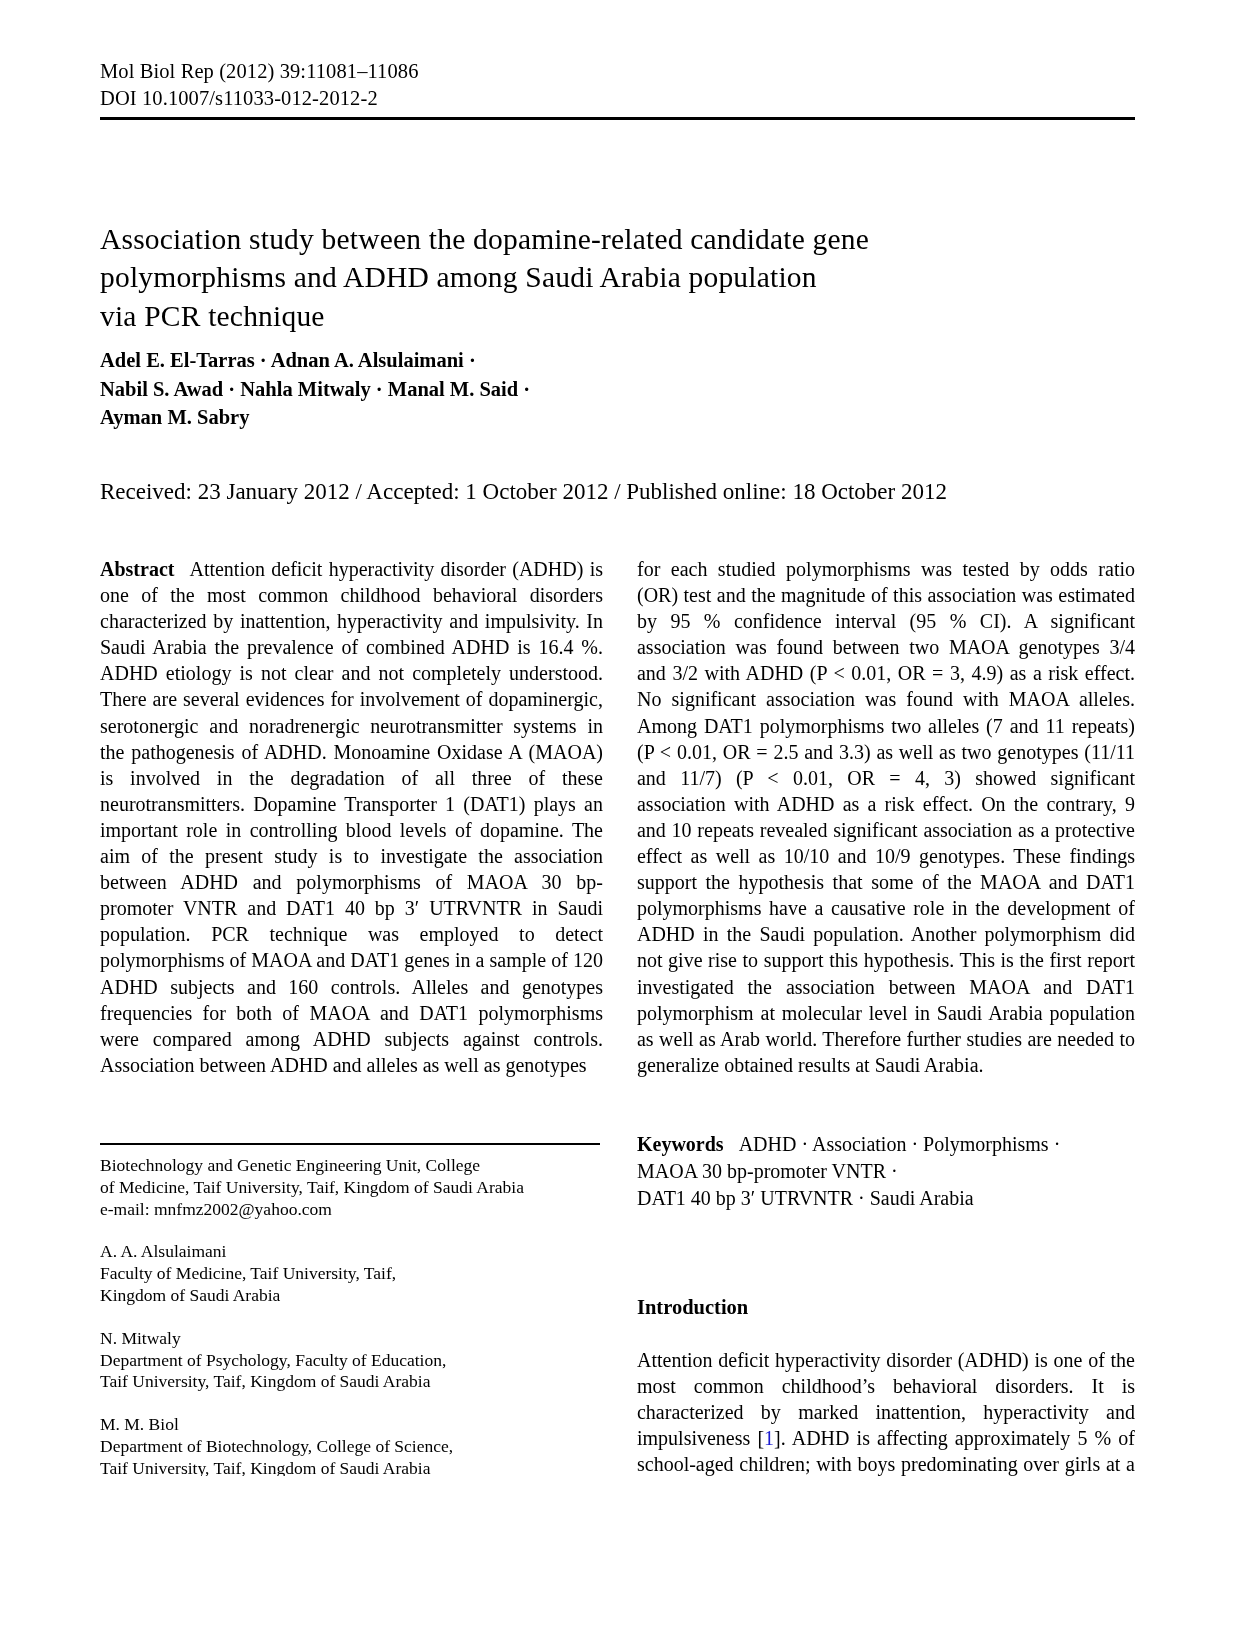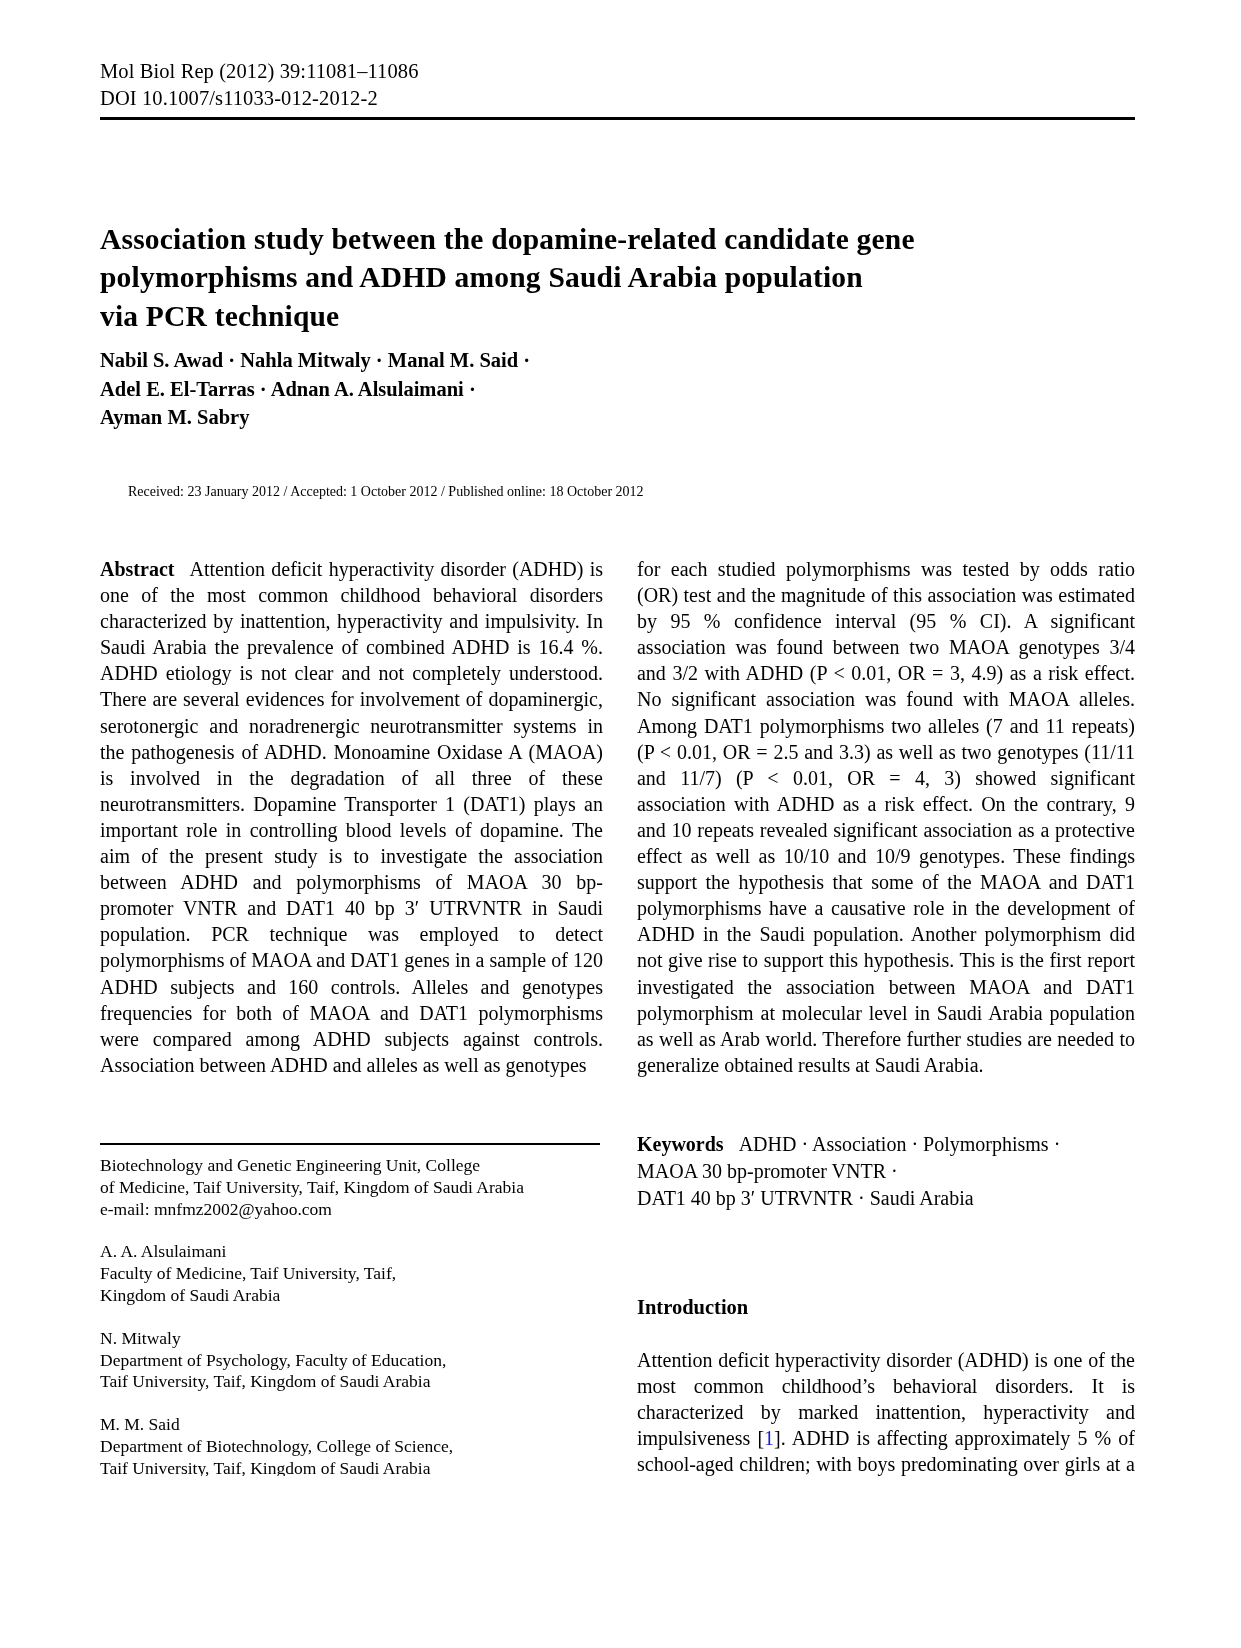--- a/index.html
+++ b/index.html
@@ -31,39 +31,38 @@
     width: 1035px;
     height: 3px;
     background: #000;
   }
   .paper-title {
     position: absolute;
     left: 100px;
     top: 200px;
     width: 980px;
     font-size: 29.5px;
-    font-weight: bold;
+    font-weight: normal;
     line-height: 38.5px;
     letter-spacing: 0.2px;
   }
   .authors {
     position: absolute;
     left: 100px;
     top: 346px;
     font-size: 20.5px;
     font-weight: bold;
     line-height: 28.5px;
   }
   .dates {
     position: absolute;
     left: 100px;
     top: 479px;
-    font-size: 14px;
+    font-size: 23px;
     line-height: 25.5px;
-    margin-left: 28px;
   }
   .columns {
     position: absolute;
     left: 100px;
     top: 556px;
     width: 1035px;
     display: flex;
     gap: 34px;
   }
   .col-left  { width: 505px; }
@@ -150,22 +149,22 @@
 
   <div class="header-rule"></div>
 
   <h1 class="paper-title">
     <div>Association study between the dopamine-related candidate gene</div>
     <div>polymorphisms and ADHD among Saudi Arabia population</div>
     <div>via PCR technique</div>
   </h1>
 
   <div class="authors">
+    <div>Adel E. El-Tarras · Adnan A. Alsulaimani ·</div>
     <div>Nabil S. Awad · Nahla Mitwaly · Manal M. Said ·</div>
-    <div>Adel E. El-Tarras · Adnan A. Alsulaimani ·</div>
     <div>Ayman M. Sabry</div>
   </div>
 
   <div class="dates">
     <div>Received: 23 January 2012 / Accepted: 1 October 2012 / Published online: 18 October 2012</div>
   </div>
 
   <div class="columns">
 
     <div class="col-left">
@@ -203,21 +202,21 @@
       <div>Kingdom of Saudi Arabia</div>
     </div>
 
     <div class="fn-block">
       <div>N. Mitwaly</div>
       <div>Department of Psychology, Faculty of Education,</div>
       <div>Taif University, Taif, Kingdom of Saudi Arabia</div>
     </div>
 
     <div class="fn-block">
-      <div>M. M. Said</div>
+      <div>M. M. Biol</div>
       <div>Department of Biotechnology, College of Science,</div>
       <div>Taif University, Taif, Kingdom of Saudi Arabia</div>
     </div>
   </div>
 
   <div class="springer-logo">
     <span class="knight">♞</span>
       <span>Springer</span>
   </div>
 

